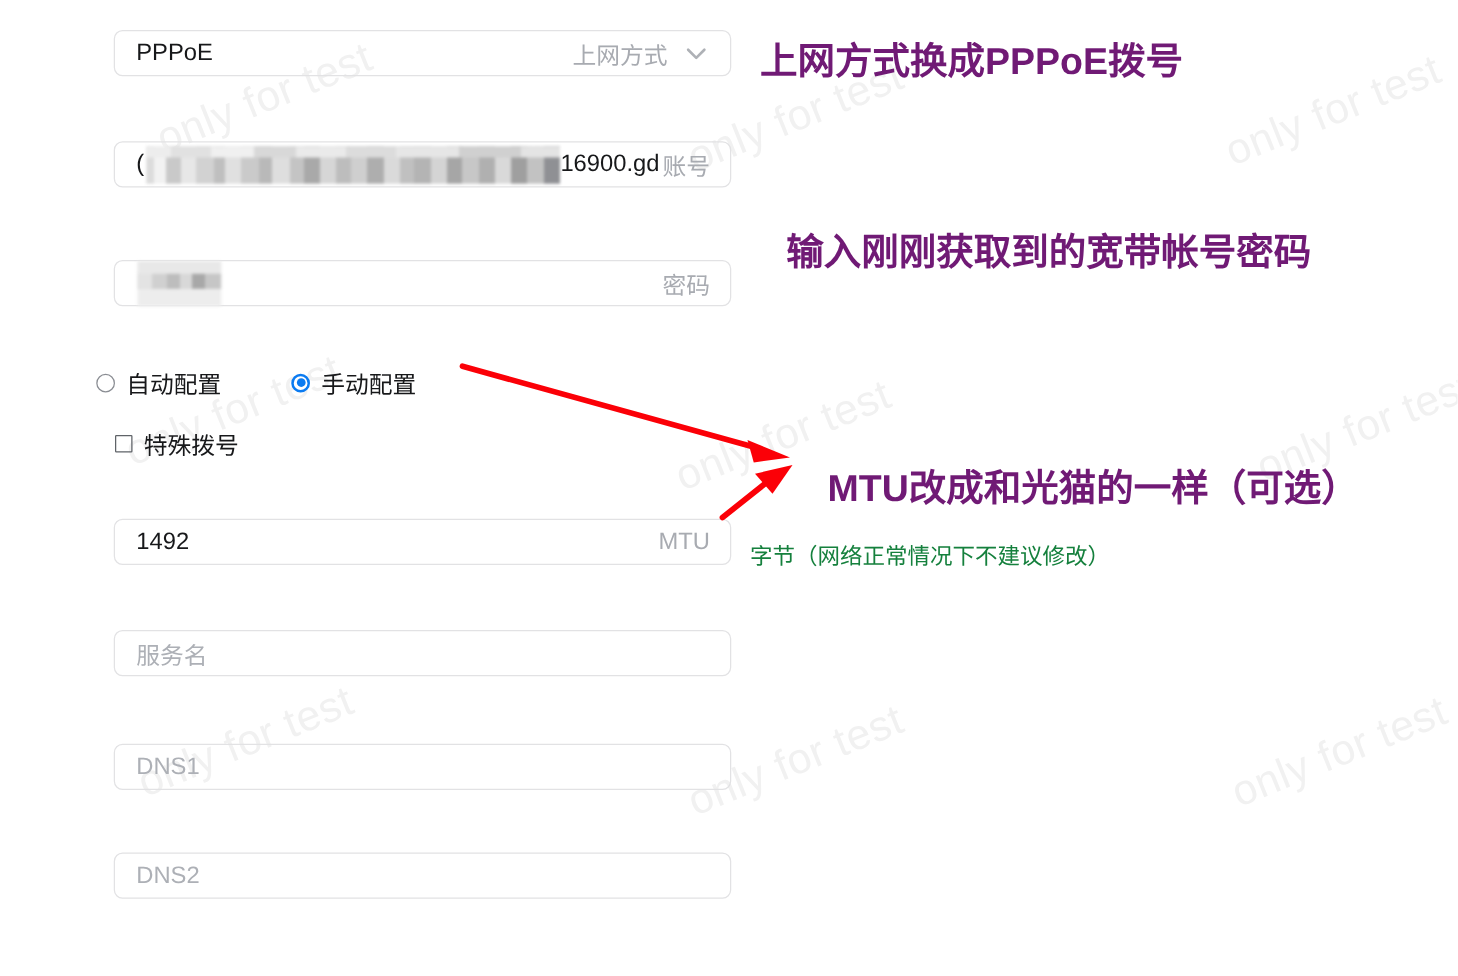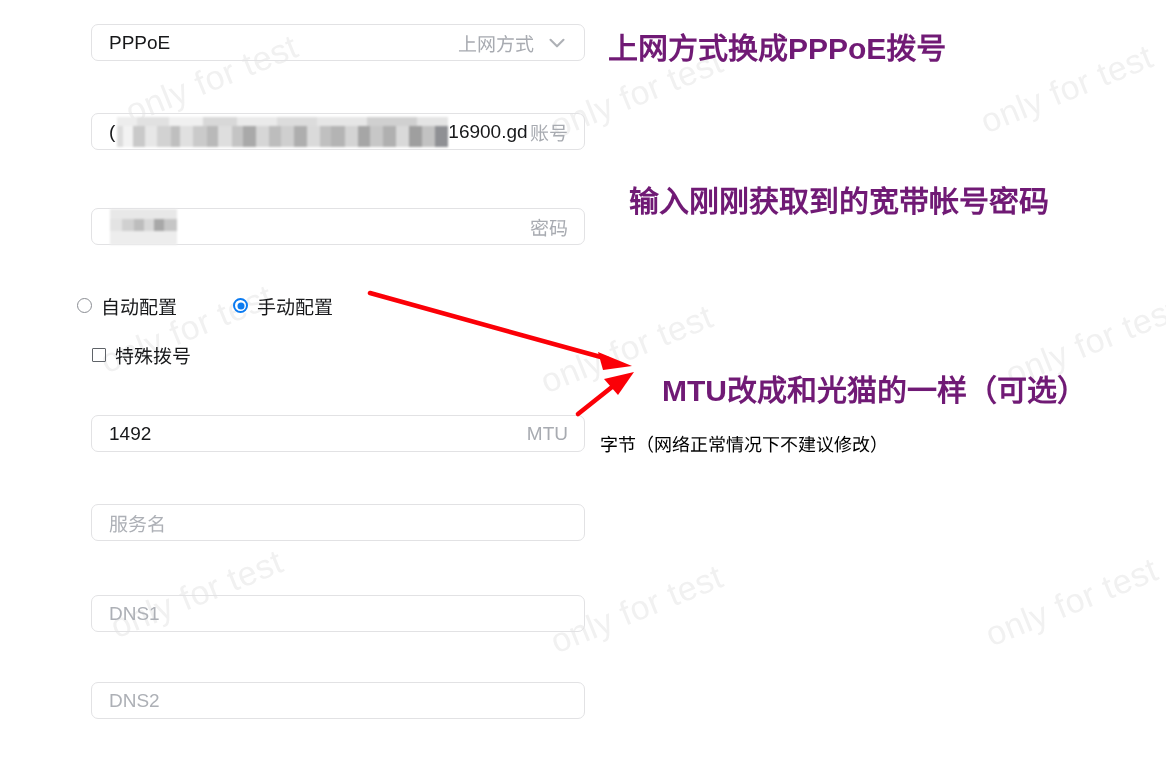--- a/index.html
+++ b/index.html
@@ -175,21 +175,21 @@
   .option-label {
     font-size: 19px;
     color: #17181a;
     margin-left: 9px;
   }
 
   
   .hint {
     position: absolute;
     font-size: 18px;
-    color: #000000;
+    color: #15803d;
     white-space: nowrap;
   }
 
   
   #annotation-layer {
     position: absolute;
     inset: 0;
     z-index: 5;
     pointer-events: none;
   }

